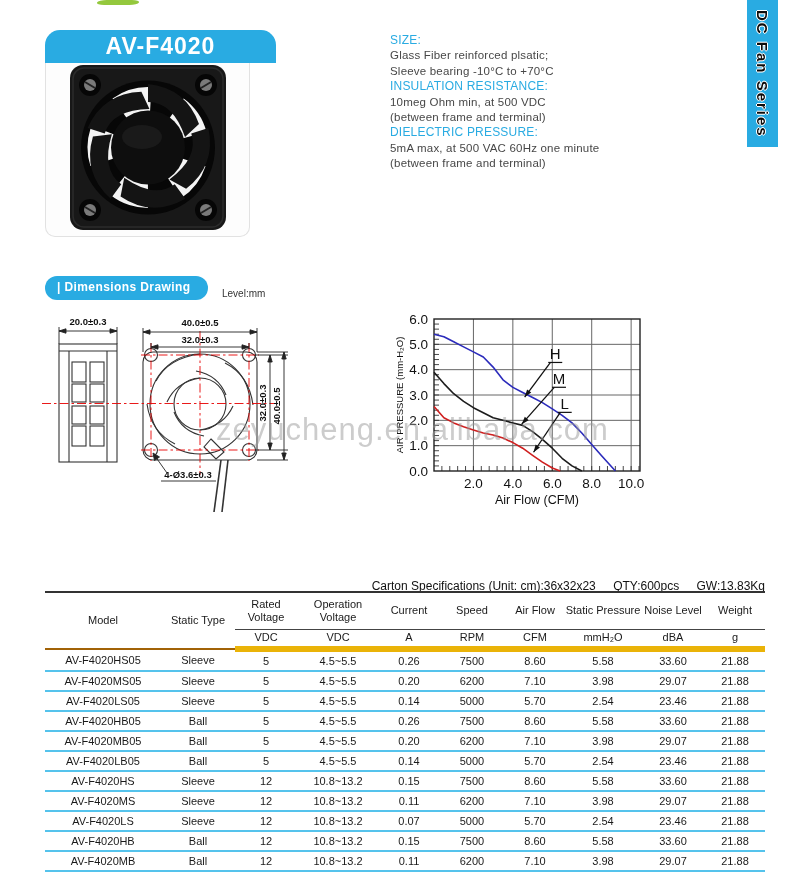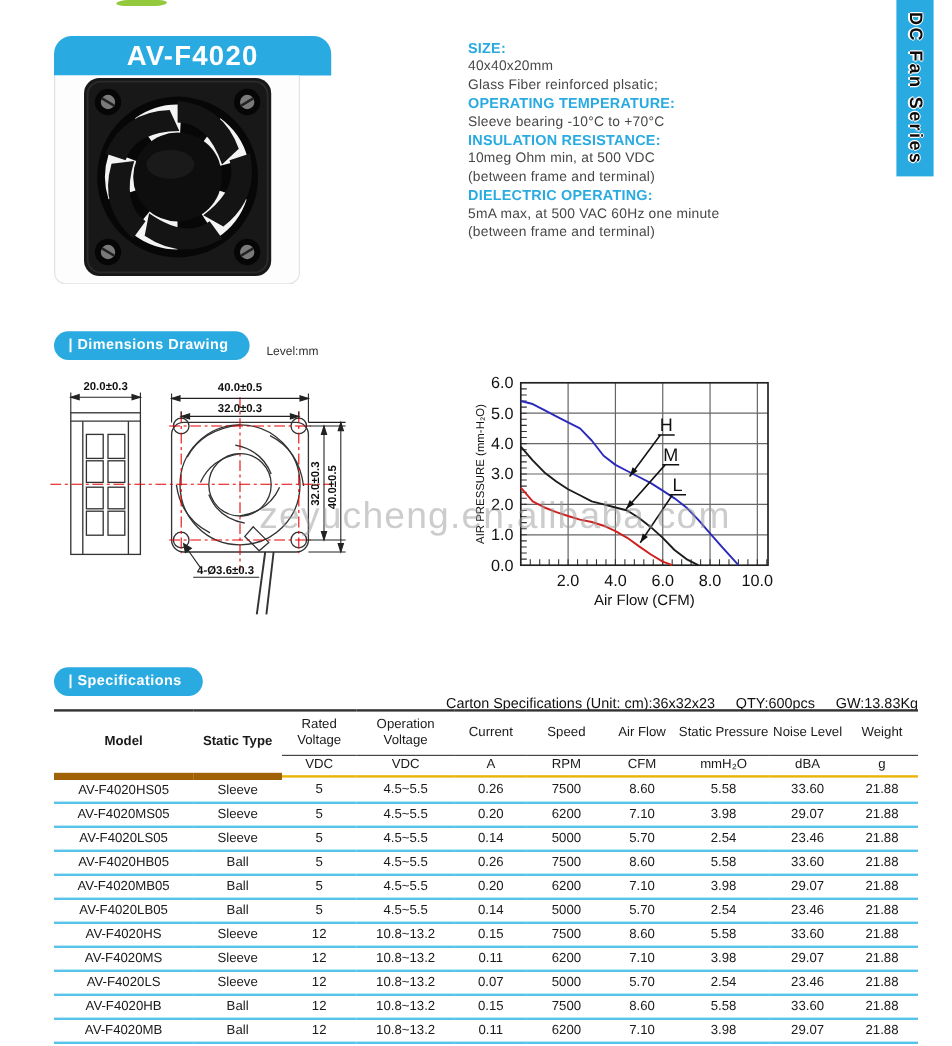--- a/index.html
+++ b/index.html
@@ -17,43 +17,43 @@
   
   .product-card{position:absolute;left:45px;top:30px;width:231px;}
   .product-title{height:33px;background:#29abe2;border-radius:15px 15px 0 0;color:#fff;
                  font-size:23px;font-weight:700;letter-spacing:1px;display:flex;
                  align-items:center;justify-content:center;}
   .fan-photo{width:203px;height:173px;background:#fdfdfd;border:1px solid #e2e2e2;border-top:none;
              border-radius:0 0 10px 10px;overflow:hidden;}
   
   .overview{position:absolute;left:390px;top:33px;width:345px;font-size:11.5px;line-height:15.4px;
             letter-spacing:.2px;}
-  .ov-label{color:#29abe2;font-weight:700;font-size:12px;}
+  .ov-label{color:#29abe2;font-weight:400;font-size:12px;}
   .ov-line{color:#474747;}
   
   .badge{position:absolute;background:#29abe2;color:#fff;font-weight:700;font-size:12px;
          padding:4px 18px 6px 12px;border-radius:16px;letter-spacing:.4px;}
   .unit-note{position:absolute;left:222px;top:288px;font-size:10px;color:#333;}
   
   .dims-svg{position:absolute;left:40px;top:313px;}
   .chart-svg{position:absolute;left:392px;top:306px;}
   .watermark{position:absolute;left:216px;top:412px;font-size:31px;color:#9a9a9a;opacity:.5;
              letter-spacing:1px;z-index:5;pointer-events:none;white-space:nowrap;}
   
   .carton-note{position:absolute;left:300px;top:579px;width:465px;text-align:right;font-size:12px;
                color:#111;}
   .carton-note span{margin-left:14px;}
   .spec-table{position:absolute;left:45px;top:591px;width:720px;border-collapse:collapse;
               table-layout:fixed;font-size:11px;color:#1a1a1a;
               border-top:2px solid #333;border-bottom:3px solid #29abe2;}
   .spec-table th{font-weight:400;text-align:center;vertical-align:middle;line-height:1.2;padding:0;}
   .spec-table thead tr.hrow th{height:36px;}
   .spec-table thead th.hdr{border-bottom:1.5px solid #444;}
-  .spec-table thead tr.urow th{height:16px;border-bottom:2px solid #eab308;}
-  .spec-table thead th.span2{border-bottom:6px solid #a16207;font-weight:bold;}
+  .spec-table thead tr.urow th{height:16px;border-bottom:6px solid #eab308;}
+  .spec-table thead th.span2{border-bottom:2px solid #a16207;}
   .spec-table tbody td{height:18px;text-align:center;border-bottom:2px solid #55c3ec;padding:0;}
   svg text{font-family:"Liberation Sans",sans-serif;}
 </style>
 </head>
 <body>
 
 <div class="page">
 
   <div class="logo-frag"></div>
 
@@ -102,28 +102,26 @@
               <circle cx="160" cy="147" r="6" fill="#7a7a7a"></circle>
               <line x1="155" y1="150" x2="165" y2="144" stroke="#222" stroke-width="2"></line>
             </g>
         </g>
       </svg>
     </div>
   </div>
 
   <div class="overview" id="overview-list">
       <div class="ov-label">SIZE:</div>
-      <div class="ov-line">40x40x20mm</div>
       <div class="ov-line">Glass Fiber reinforced plsatic;</div>
-      <div class="ov-label">OPERATING TEMPERATURE:</div>
       <div class="ov-line">Sleeve bearing  -10°C to +70°C</div>
       <div class="ov-label">INSULATION RESISTANCE:</div>
       <div class="ov-line">10meg Ohm min, at 500 VDC</div>
       <div class="ov-line">(between frame and terminal)</div>
-      <div class="ov-label">DIELECTRIC OPERATING:</div>
+      <div class="ov-label">DIELECTRIC PRESSURE:</div>
       <div class="ov-line">5mA max, at 500 VAC 60Hz one minute</div>
       <div class="ov-line">(between frame and terminal)</div>
     </div>
 
   <div class="badge" style="left:45px;top:276px;">| Dimensions Drawing</div>
   <div class="unit-note">Level:mm</div>
 
   <svg class="dims-svg" width="260" height="200" viewBox="0 0 260 200">
     <g stroke="#333" stroke-width="1.1" fill="none">
 
@@ -307,21 +305,20 @@
       <line x1="162.2488038277512" y1="81.4" x2="129.7224880382775" y2="118.13333333333333" stroke="#111" stroke-width="1.3"></line>
       <polygon points="129.7224880382775,118.13333333333333 132.7989598617307,110.7485299426195 136.68062428658328,114.18563274311461" fill="#111"></polygon>
       <text x="172.69665071770336" y="102.86666666666666" text-anchor="middle" font-size="15" fill="#111">L</text>
       <line x1="165.69665071770336" y1="106.36666666666666" x2="179.69665071770336" y2="106.36666666666666" stroke="#111" stroke-width="1.2"></line>
       <line x1="168.16267942583733" y1="106.73333333333335" x2="141.55023923444975" y2="146.25333333333333" stroke="#111" stroke-width="1.3"></line>
       <polygon points="141.55023923444975,146.25333333333333 143.62731720819914,138.52767820959366 147.92784404682575,141.42361731091978" fill="#111"></polygon>
     </svg>
 
   <div class="watermark">zeyucheng.en.alibaba.com</div>
 
-  <div class="badge" style="left:45px;top:556px;">| Specifications</div>
   <div class="carton-note">
     <span>Carton Specifications (Unit: cm):36x32x23</span>
     <span>QTY:600pcs</span>
     <span>GW:13.83Kg</span>
   </div>
   <table class="spec-table" id="spec-table">
       <colgroup>
         <col style="width: 116px;">
         <col style="width: 74px;">
         <col style="width: 62px;">

